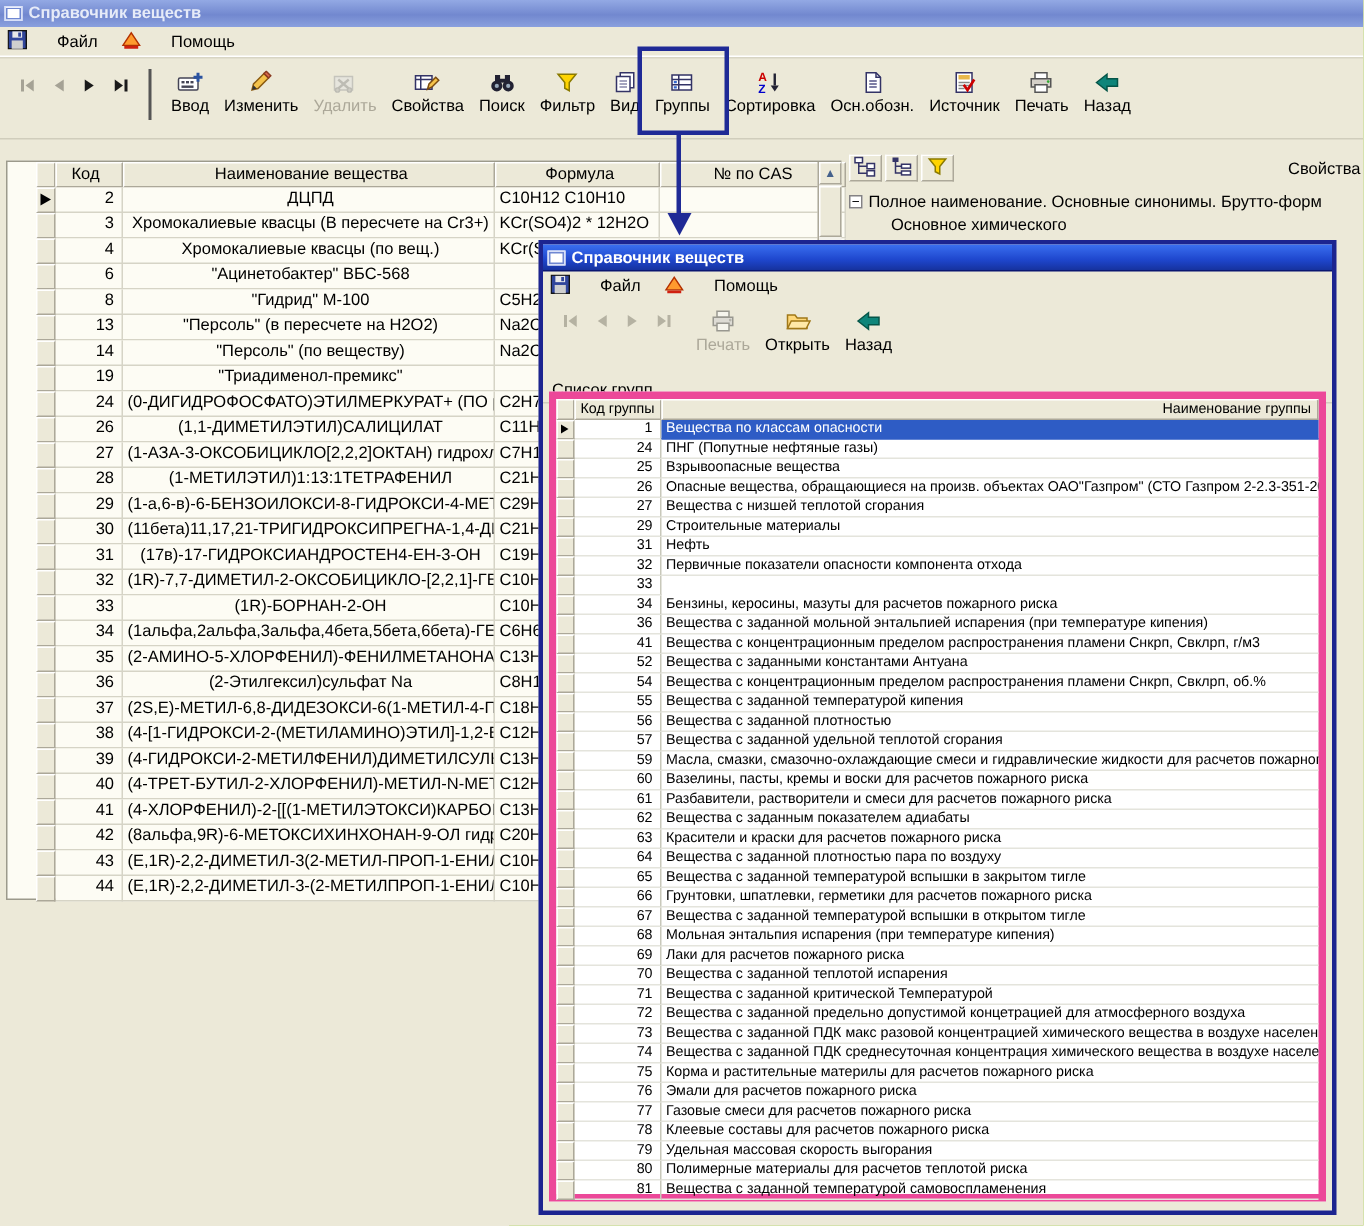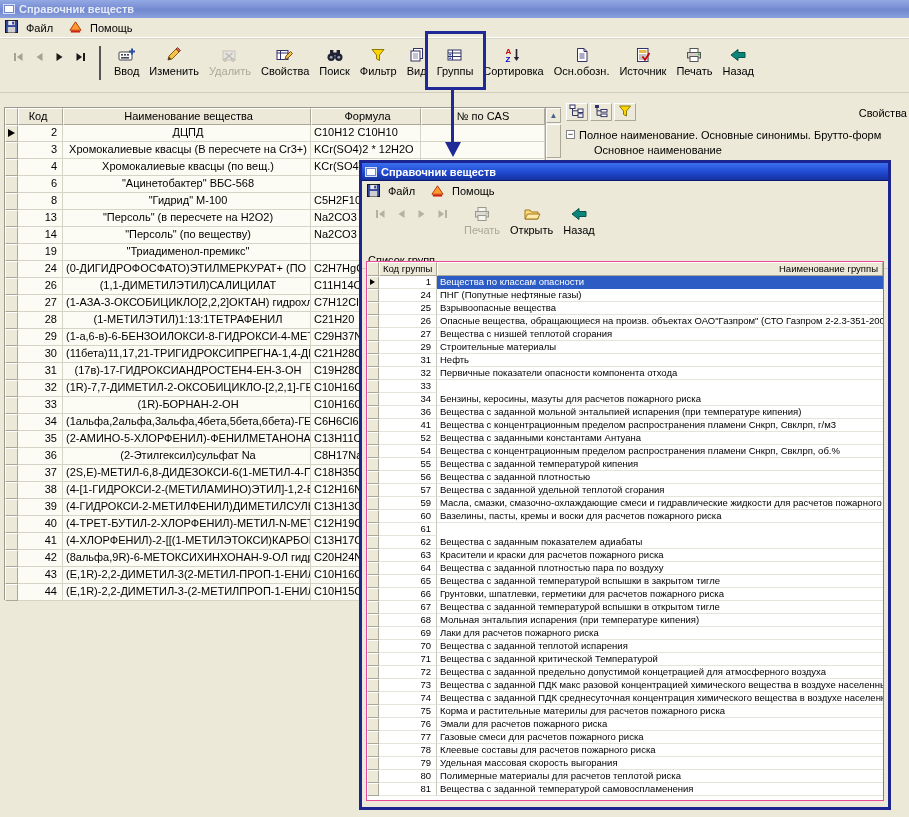--- a/index.html
+++ b/index.html
@@ -8,42 +8,42 @@
   #screen { position:relative; width:909px; height:817px; overflow:hidden; background:#84cc16; }
 
   
   .titlebar { display:flex; align-items:center; gap:4px; padding-left:3px;
               font-weight:bold; font-size:11px; height:18px; }
   .titlebar.inactive { background:linear-gradient(180deg,#93a9e4 0%,#7288cf 55%,#8aa0de 100%); color:#e6ebf8; }
   .titlebar.active   { background:linear-gradient(180deg,#3a6ff0 0%,#1e46cd 60%,#16329e 100%); color:#fff;
                        border-bottom:1px solid #0a1670;}
   .win-ico { width:12px; height:10px; background:#fff; border:1px solid #d8e0f8; box-shadow:inset 0 0 0 1px #6f87d2; }
   .menubar { display:flex; align-items:center; gap:16px; padding-left:5px; font-size:11px; color:#000; }
-  .menu-item { display:flex; align-items:center; gap:8px; height:16px; cursor:default; }
+  .menu-item { display:flex; align-items:center; gap:20px; height:16px; cursor:default; }
   .raised { border:1px solid; border-color:#fff #aca899 #aca899 #fff; background:#ece9d8; }
 
   
   #main-window { position:absolute; inset:0; background:#ece9d8; }
   #main-titlebar { position:absolute; left:0; top:0; right:0; }
   #main-menubar  { position:absolute; left:0; top:18px; right:0; height:20px; border-bottom:1px solid #fff; box-shadow:0 1px 0 #d8d5c4;}
   #main-toolbar  { position:absolute; left:0; top:39px; right:0; height:54px; display:flex; align-items:flex-start;
                    padding-top:3px; border-bottom:1px solid #d0cdbc; }
   .navgrp { display:flex; align-items:center; gap:9px; padding:10px 10px 0 12px; }
   .nav-btn { display:flex; align-items:center; }
   .tb-sep { width:2px; height:34px; background:#555; margin:4px 8px 0 2px; }
   .tb-btn { display:flex; flex-direction:column; align-items:center; justify-content:flex-start;
             gap:2px; padding:3px 5px 1px 5px; font-size:11px; color:#000; }
   .tb-btn .tb-ico { height:18px; display:flex; align-items:flex-end; }
   .tb-btn.disabled { color:#aca899; }
   .tb-btn.disabled .tb-ico svg { filter:grayscale(1) opacity(.55); }
 
   
   #main-table { position:absolute; left:4px; top:107px; width:557px; height:493px; background:#fdfcf4;
                 border:1px solid #9c9a8c; display:flex; }
-  .mt-grid { width:540px; }
+  .mt-grid { width:540px;padding-left:19px; }
   .mt-hrow, .mt-row { display:flex; height:17px; }
   .mt-cell { font-size:11px; line-height:15px; overflow:hidden; white-space:nowrap; }
   .mt-hcell { text-align:center; font-size:11px; line-height:14px; }
   .c-sel { width:13px; flex:none; }
   .c-code { width:45px; flex:none; text-align:right; padding-right:5px; }
   .c-name { width:248px; flex:none; padding-left:3px;text-align:center; }
   .c-form { width:110px; flex:none; padding-left:3px; }
   .c-cas  { width:124px; flex:none; }
   .mt-row .mt-cell { border-right:1px solid #d6d4c6; border-bottom:1px solid #d6d4c6; background:#fdfcf4; }
   .mt-row .c-sel { background:#ece9d8; border:1px solid; border-color:#fff #aca899 #aca899 #fff; position:relative;}
@@ -66,21 +66,21 @@
 
   
   #group-window { position:absolute; left:359px; top:160px; width:532px; height:650px;
                   border:3px solid #1c2490; background:#ece9d8; z-index:30; }
   #gw-titlebar { position:absolute; left:0; top:0; right:0; }
   #gw-menubar { position:absolute; left:0; top:18px; right:0; height:20px; }
   #gw-toolbar { position:absolute; left:0; top:38px; right:0; height:38px; display:flex; align-items:flex-start; }
   #gw-toolbar .navgrp { padding-top:8px; }
   #gw-listlabel { position:absolute; left:0; top:88px; right:0; height:18px; font-size:11px; padding:3px 0 0 6px;
                   border-bottom:1px solid #d0cdbc; }
-  #gw-list { position:absolute; left:4px; right:4px; top:98px; bottom:6px; background:#fff; border:1px solid #ec4899; }
+  #gw-list { position:absolute; left:4px; right:4px; top:98px; bottom:6px; background:#fff; border:5px solid #ec4899; }
   .gt-hrow { display:flex; height:14px; }
   .gt-hcell { font-size:9.5px; line-height:12px; overflow:hidden; white-space:nowrap; }
   .g-sel { width:12px; flex:none; }
   .g-code { width:58px; flex:none; }
   .g-name { flex:1; min-width:0; }
   .gt-hrow .g-code { padding-left:3px; }
   .gt-hrow .g-name { text-align:right; padding-right:4px; }
   .gt-row { display:flex; height:13px; }
   .gt-cell { font-size:9.5px; line-height:12px; overflow:hidden; white-space:nowrap; }
   .gt-row .g-sel { background:#ece9d8; border:1px solid; border-color:#fff #aca899 #aca899 #fff; position:relative; }
@@ -526,21 +526,21 @@
               </svg></span>
           </div>
         </div>
       <div class="pp-title">Свойства</div>
       <div class="pp-tree">
         <div class="pp-node">
           <span class="minus-box">−</span>
           <span>Полное наименование. Основные синонимы. Брутто-форм</span>
         </div>
         <div class="pp-node pp-child">
-          <span>Основное наименование</span>
+          <span>Основное химического</span>
         </div>
       </div>
     </div>
   </div>
 
   <div id="group-window">
     <div id="gw-titlebar" class="titlebar active">
       <span class="win-ico"></span>
       <span>Справочник веществ</span>
     </div>
@@ -715,20 +715,21 @@
           <div class="gt-cell g-name">Масла, смазки, смазочно-охлаждающие смеси и гидравлические жидкости для расчетов пожарного риска</div>
         </div>
         <div class="gt-row">
           <div class="gt-cell g-sel"></div>
           <div class="gt-cell g-code">60</div>
           <div class="gt-cell g-name">Вазелины, пасты, кремы и воски для расчетов пожарного риска</div>
         </div>
         <div class="gt-row">
           <div class="gt-cell g-sel"></div>
           <div class="gt-cell g-code">61</div>
+          <div class="gt-cell g-name">Разбавители, растворители и смеси для расчетов пожарного риска</div>
         </div>
         <div class="gt-row">
           <div class="gt-cell g-sel"></div>
           <div class="gt-cell g-code">62</div>
           <div class="gt-cell g-name">Вещества с заданным показателем адиабаты</div>
         </div>
         <div class="gt-row">
           <div class="gt-cell g-sel"></div>
           <div class="gt-cell g-code">63</div>
           <div class="gt-cell g-name">Красители и краски для расчетов пожарного риска</div>

